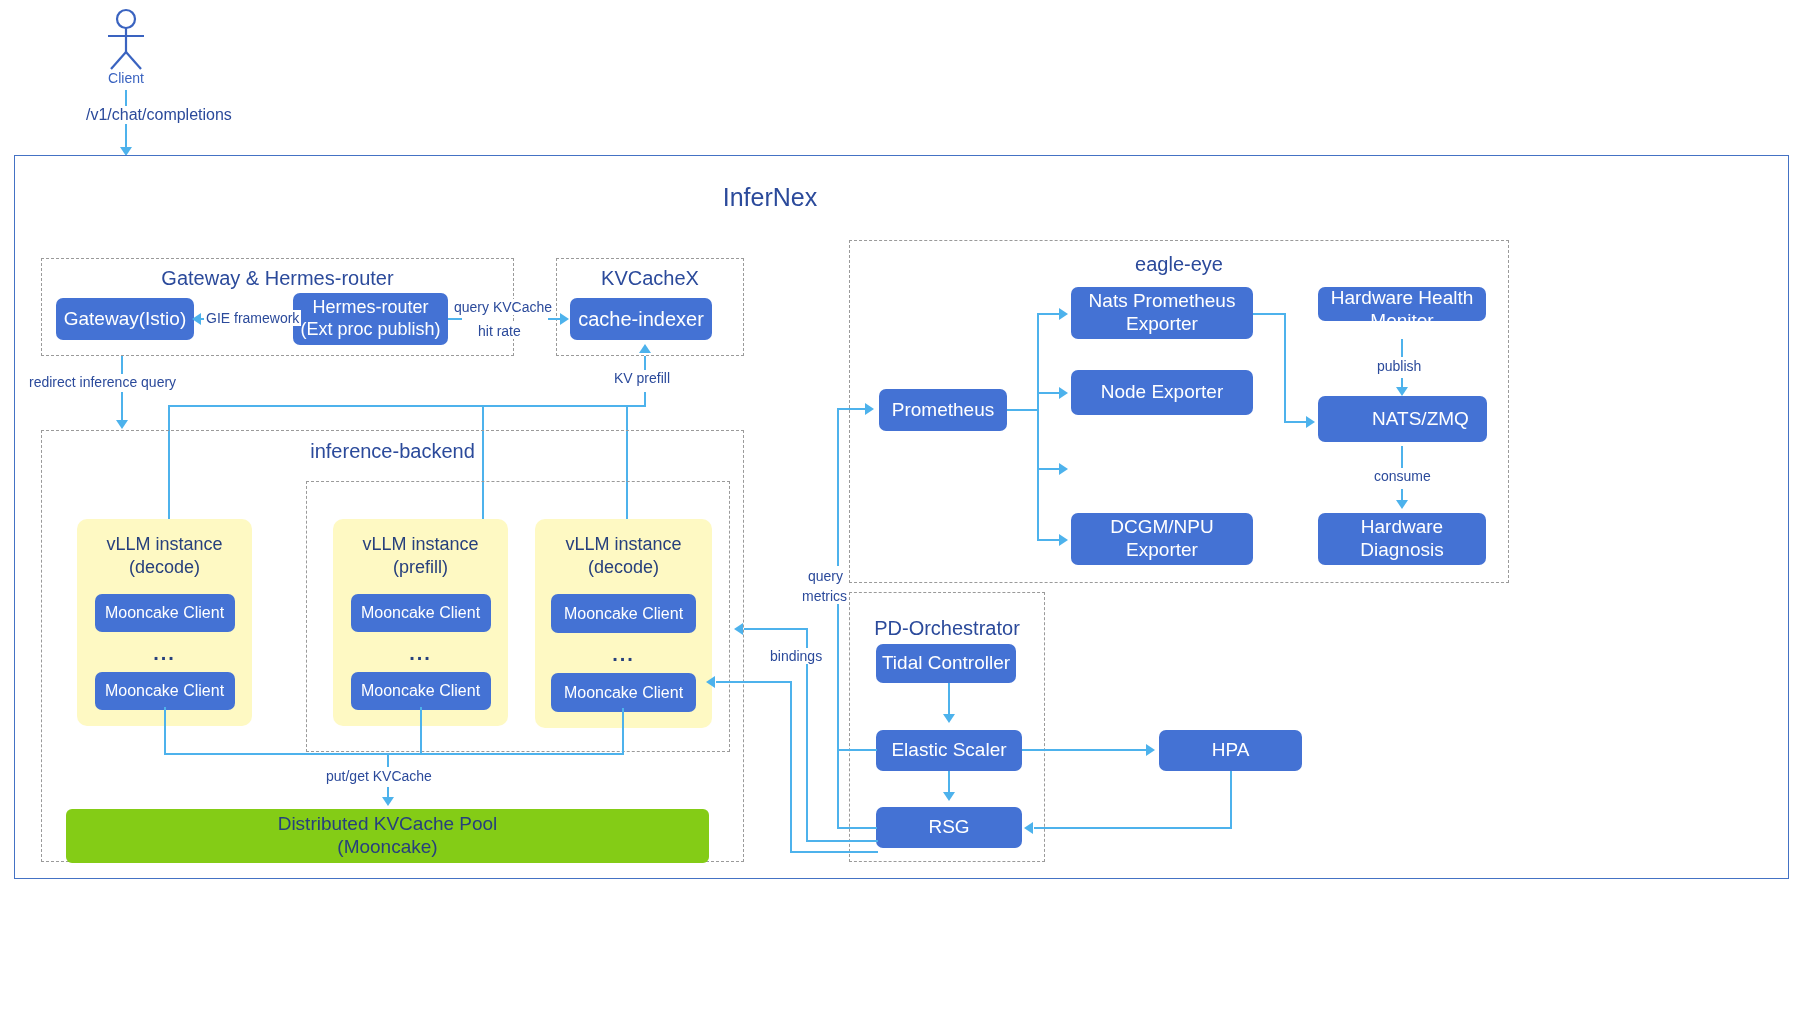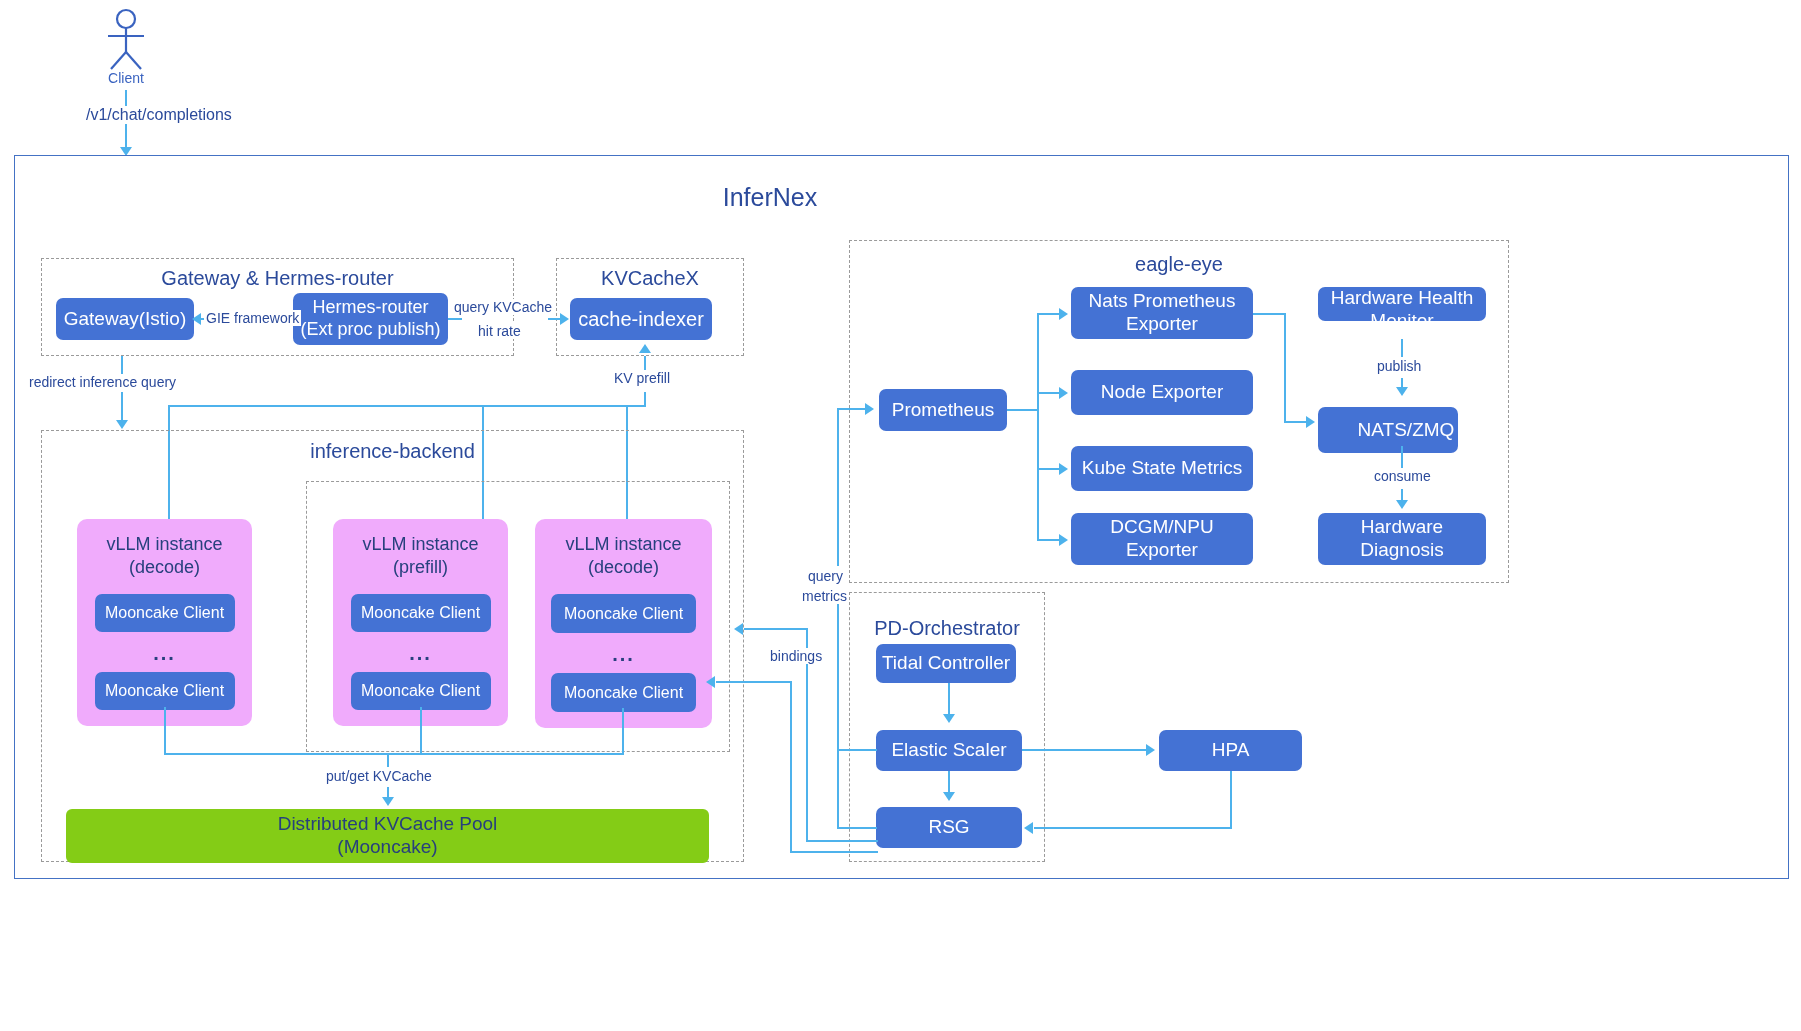--- a/index.html
+++ b/index.html
@@ -11,21 +11,21 @@
   
   .outer-box{border:1.5px solid #4472c4;background:transparent;}
   .dashed-box{border:1.6px dashed #9a9a9a;background:transparent;}
   .group-title{color:#2b4a9b;font-size:20px;text-align:center;white-space:nowrap;}
   .big-title{color:#2b4a9b;font-size:25px;text-align:center;white-space:nowrap;}
 
   
   .node{display:flex;align-items:center;justify-content:center;text-align:center;
         border-radius:7px;line-height:1.2;}
   .node-blue{background:#4472d4;color:#ffffff;}
-  .node-light{background:#f0abfc;color:#27407d;border-radius:10px;
+  .node-light{background:#fef9c3;color:#27407d;border-radius:10px;
         flex-direction:column;justify-content:flex-start;}
   .node-pool{background:#84cc16;color:#27407d;border-radius:6px;}
 
   
   .ln{position:absolute;background:#4db2ec;}
   .lnh{height:2px;}
   .lnv{width:2px;}
   .lbl{position:absolute;color:#2b4a9b;font-size:15px;white-space:nowrap;
        background:#fff;padding:0 2px;}
   .lbl-sm{font-size:14px;}
@@ -177,35 +177,32 @@
 
   <div class="abs node node-blue" style="left:1071px;top:287px;width:182px;height:52px;font-size:19px;flex-direction:column;justify-content:center;">
     <span>Nats Prometheus</span>
     <span>Exporter</span>
   </div>
 
   <div class="abs node node-blue" style="left:1071px;top:370px;width:182px;height:45px;font-size:19px;">
     <span>Node Exporter</span>
   </div>
 
-  <div class="abs node node-blue" style="left:1071px;top:446px;width:182px;height:45px;font-size:19px;">
-    <span>Kube State Metrics</span>
-  </div>
 
   <div class="abs node node-blue" style="left:1071px;top:513px;width:182px;height:52px;font-size:19px;flex-direction:column;justify-content:center;">
     <span>DCGM/NPU</span>
     <span>Exporter</span>
   </div>
 
   <div class="abs node node-blue" style="left:1318px;top:287px;width:168px;height:34px;font-size:19px;flex-direction:column;justify-content:flex-start;">
     <span>Hardware Health</span>
     <span>Monitor</span>
   </div>
 
-  <div class="abs node node-blue" style="left:1318px;top:407px;width:140px;height:46px;font-size:19px;padding-left:36px;">
+  <div class="abs node node-blue" style="left:1318px;top:396px;width:169px;height:46px;font-size:19px;padding-left:36px;">
     <span>NATS/ZMQ</span>
   </div>
 
   <div class="abs node node-blue" style="left:1318px;top:513px;width:168px;height:52px;font-size:19px;flex-direction:column;justify-content:center;">
     <span>Hardware</span>
     <span>Diagnosis</span>
   </div>
 
   <div class="ln lnh" style="left:1007px;top:409px;width:32px;"></div>
   <div class="ln lnv" style="left:1037px;top:313px;height:226px;"></div>

